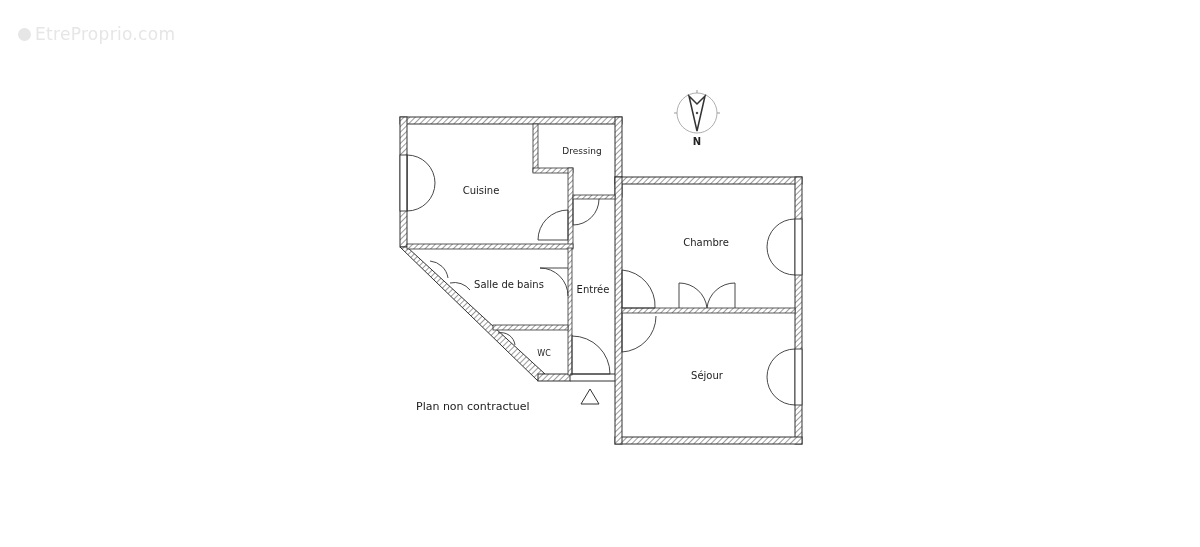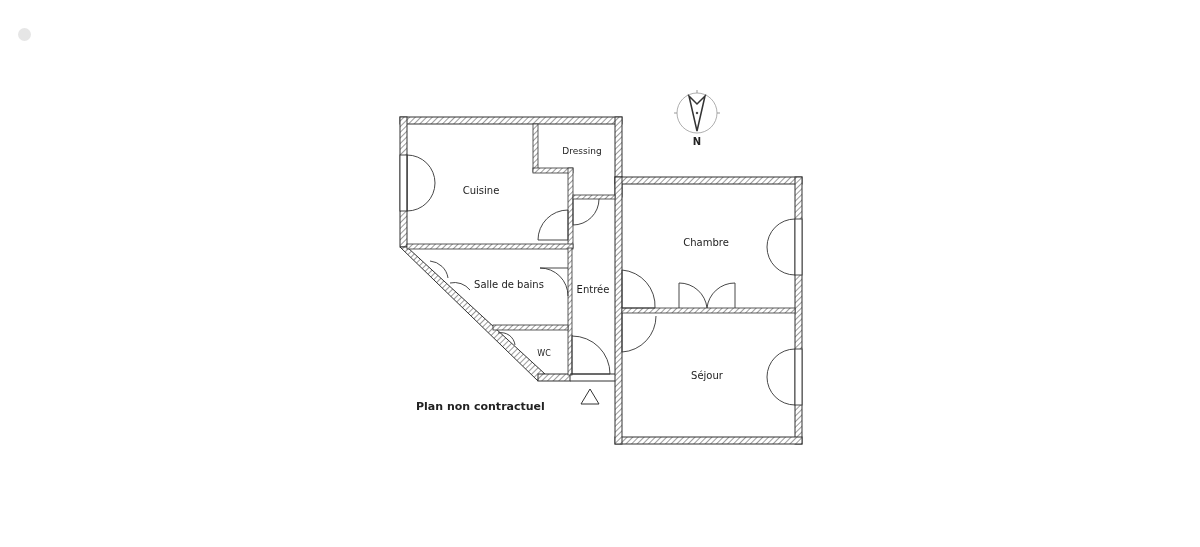--- a/index.html
+++ b/index.html
@@ -1,27 +1,27 @@
 <!DOCTYPE html>
 <html><head>
 <meta charset="utf-8">
 <style>
   html, body { margin:0; padding:0; background:#ffffff; }
   body { width:1200px; height:547px; position:relative; overflow:hidden; font-family:"DejaVu Sans", sans-serif; }
   .watermark { position:absolute; left:18px; top:24px; font-size:17px; color:#e6e6e6; letter-spacing:0.3px; }
   .watermark .wm-icon { display:inline-block; width:13px; height:13px; border-radius:50%; background:#e6e6e6; vertical-align:-1px; margin-right:4px; }
   svg.plan { position:absolute; left:0; top:0; }
   .lbl { font-family:"DejaVu Sans", sans-serif; font-size:10px; fill:#222; }
-  .disclaimer { position:absolute; left:416px; top:400px; font-size:11px; color:#222;font-weight:bold; }
+  .disclaimer { position:absolute; left:416px; top:400px; font-size:11px; color:#222; }
 </style>
 </head>
 <body>
 
 <div class="watermark">
-  <span class="wm-icon"></span>
+  <span class="wm-icon"></span><span>EtreProprio.com</span>
 </div>
 
 <svg class="plan" width="1200" height="547" viewBox="0 0 1200 547">
   <defs>
     <pattern id="hatch" patternUnits="userSpaceOnUse" width="4" height="4" patternTransform="rotate(45)">
       <rect width="4" height="4" fill="#fff"></rect>
       <line x1="0" y1="0" x2="0" y2="4" stroke="#555" stroke-width="1.2"></line>
     </pattern>
   </defs>
 

